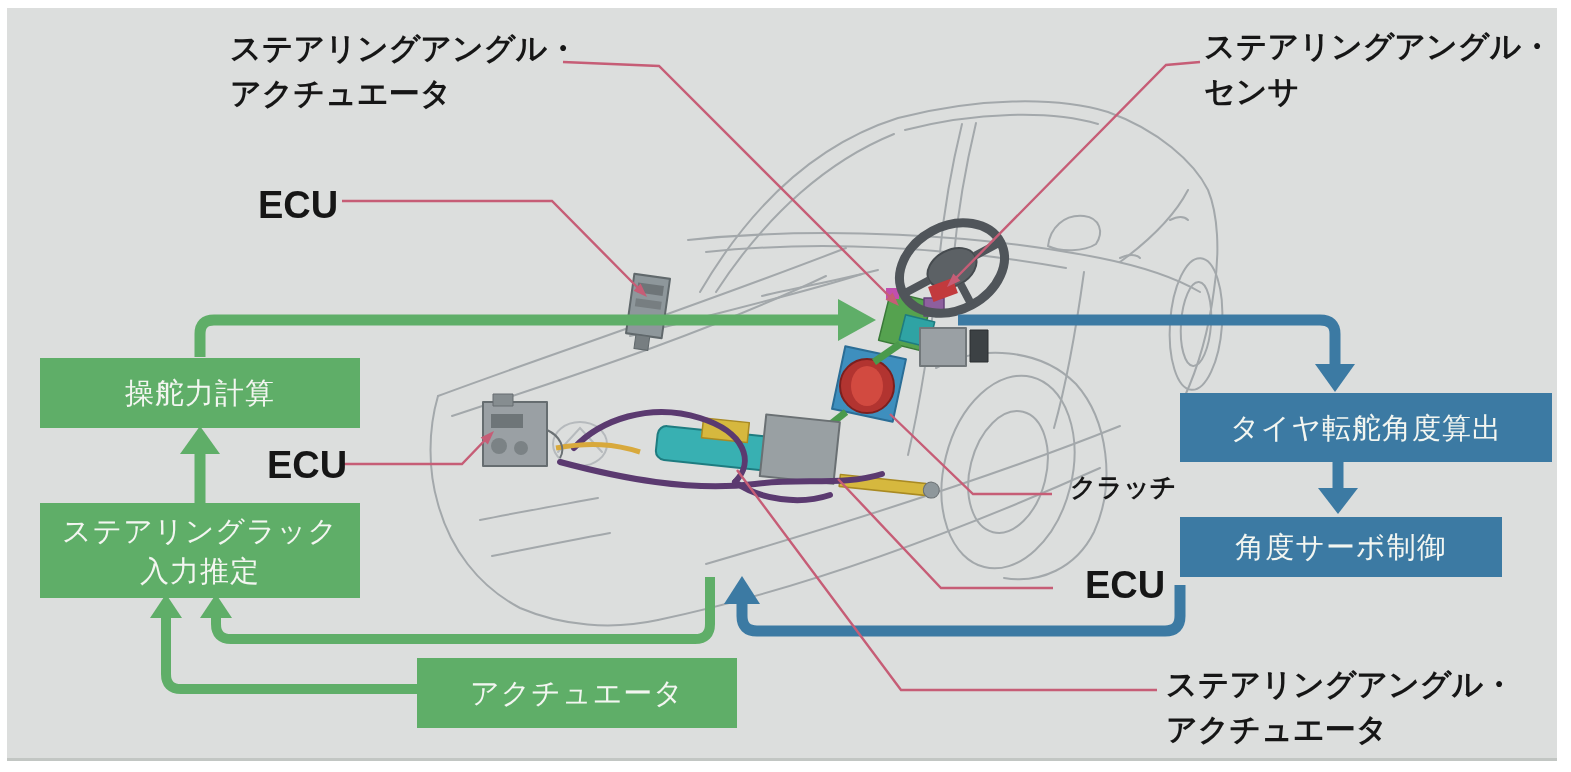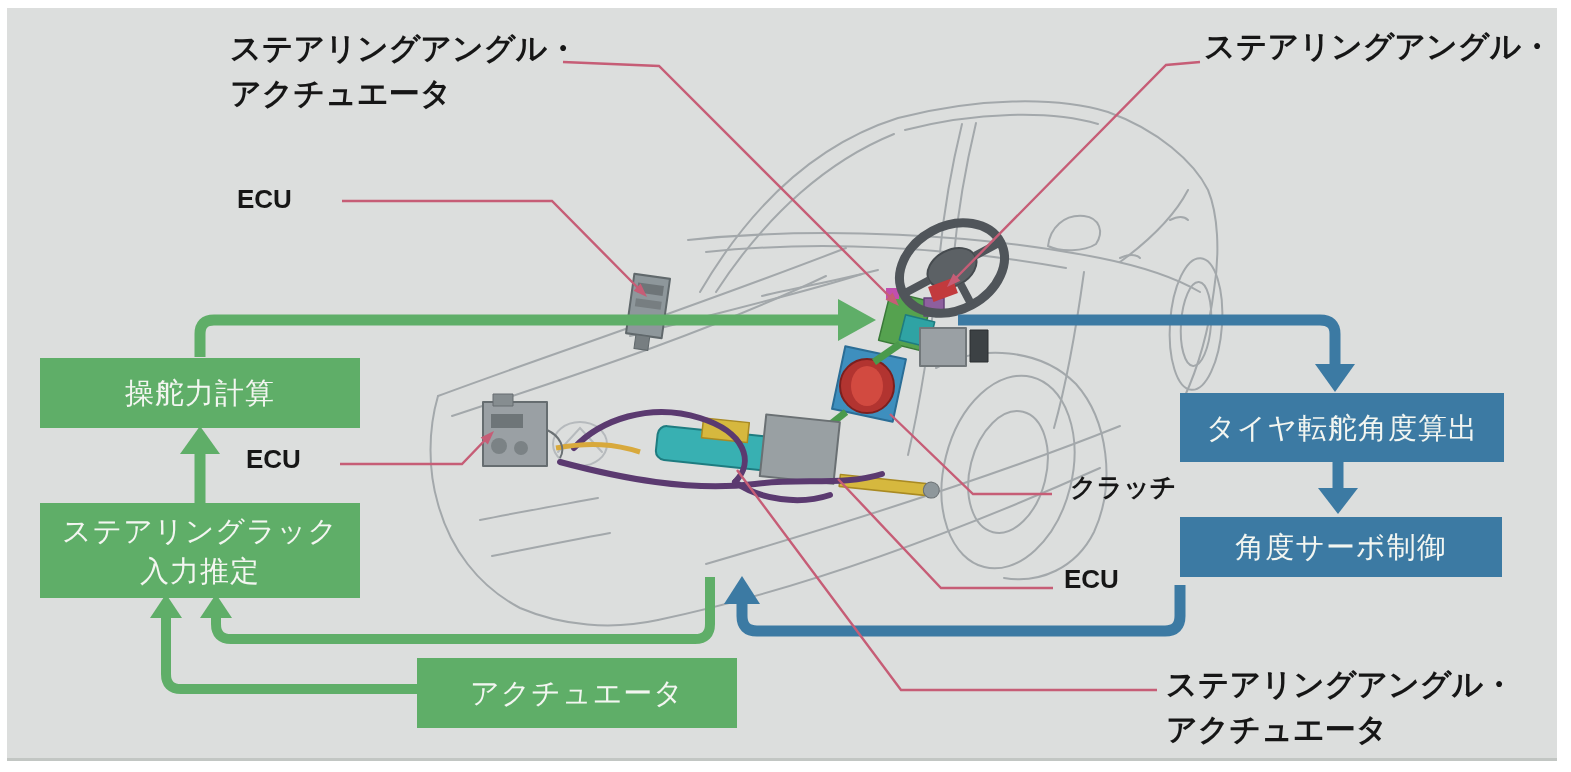--- a/index.html
+++ b/index.html
@@ -9,21 +9,21 @@
          border-bottom:3px solid #c2c6c3;}
   .art{position:absolute;left:0;top:0;width:1571px;height:772px;}
   .box{position:absolute;display:flex;flex-direction:column;align-items:center;justify-content:center;
        color:#f3f6f1;font-size:29px;font-weight:500;letter-spacing:1px;text-align:center;}
   .box.green{background:#5fae68;}
   .box.blue{background:#3c7aa3;}
   .box .ln{display:block;line-height:40px;}
   .lbl{position:absolute;color:#161616;font-weight:600;white-space:nowrap;}
   .lbl .ln{display:block;}
   .lbl-2line{font-size:31px;line-height:45px;}
-  .lbl-ecu{font-size:26px;}
+  .lbl-ecu{font-size:38px;margin-left:21px;}
   .lbl-sm{font-size:26px;}
 </style>
 </head>
 <body>
 
 <div class="stage">
   <div class="panel"></div>
 
   <svg class="art" viewBox="0 0 1571 772">
 
@@ -159,35 +159,36 @@
 
   <div class="box green" style="left:40px;top:503px;width:320px;height:95px;">
     <span class="ln">ステアリングラック</span>
     <span class="ln">入力推定</span>
   </div>
 
   <div class="box green" style="left:417px;top:658px;width:320px;height:70px;">
     <span class="ln">アクチュエータ</span>
   </div>
 
-  <div class="box blue" style="left:1180px;top:393px;width:324px;height:69px;">
+  <div class="box blue" style="left:1180px;top:393px;width:372px;height:69px;">
     <span class="ln">タイヤ転舵角度算出</span>
   </div>
 
   <div class="box blue" style="left:1180px;top:517px;width:322px;height:60px;">
     <span class="ln">角度サーボ制御</span>
   </div>
 
   <div class="lbl lbl-2line" style="left:230px;top:26px;">
     <span class="ln">ステアリングアングル・</span>
     <span class="ln">アクチュエータ</span>
   </div>
 
   <div class="lbl lbl-2line" style="left:1204px;top:24px;">
     <span class="ln">ステアリングアングル・</span>
+    <span class="ln">センサ</span>
   </div>
 
   <div class="lbl lbl-ecu" style="left:237px;top:184px;">ECU</div>
 
   <div class="lbl lbl-ecu" style="left:246px;top:444px;">ECU</div>
 
   <div class="lbl lbl-sm" style="left:1070px;top:470px;">クラッチ</div>
 
   <div class="lbl lbl-ecu" style="left:1064px;top:564px;">ECU</div>
 

